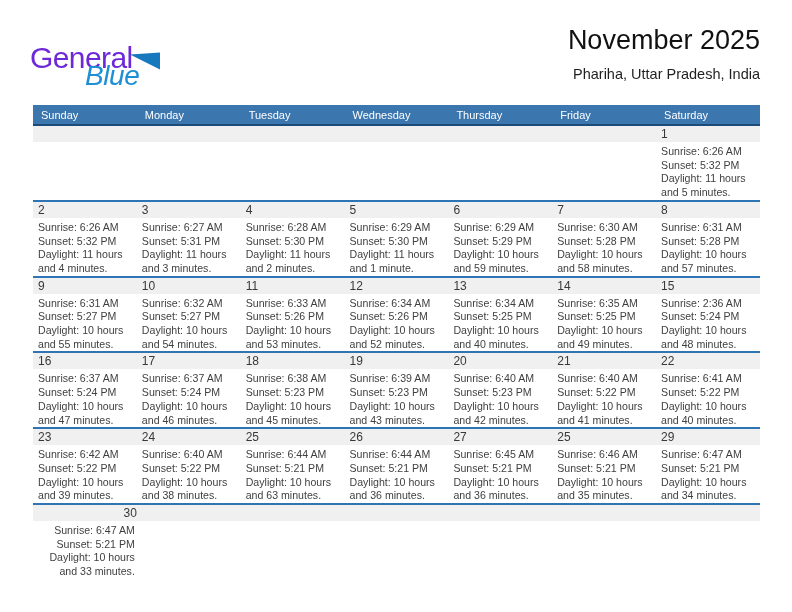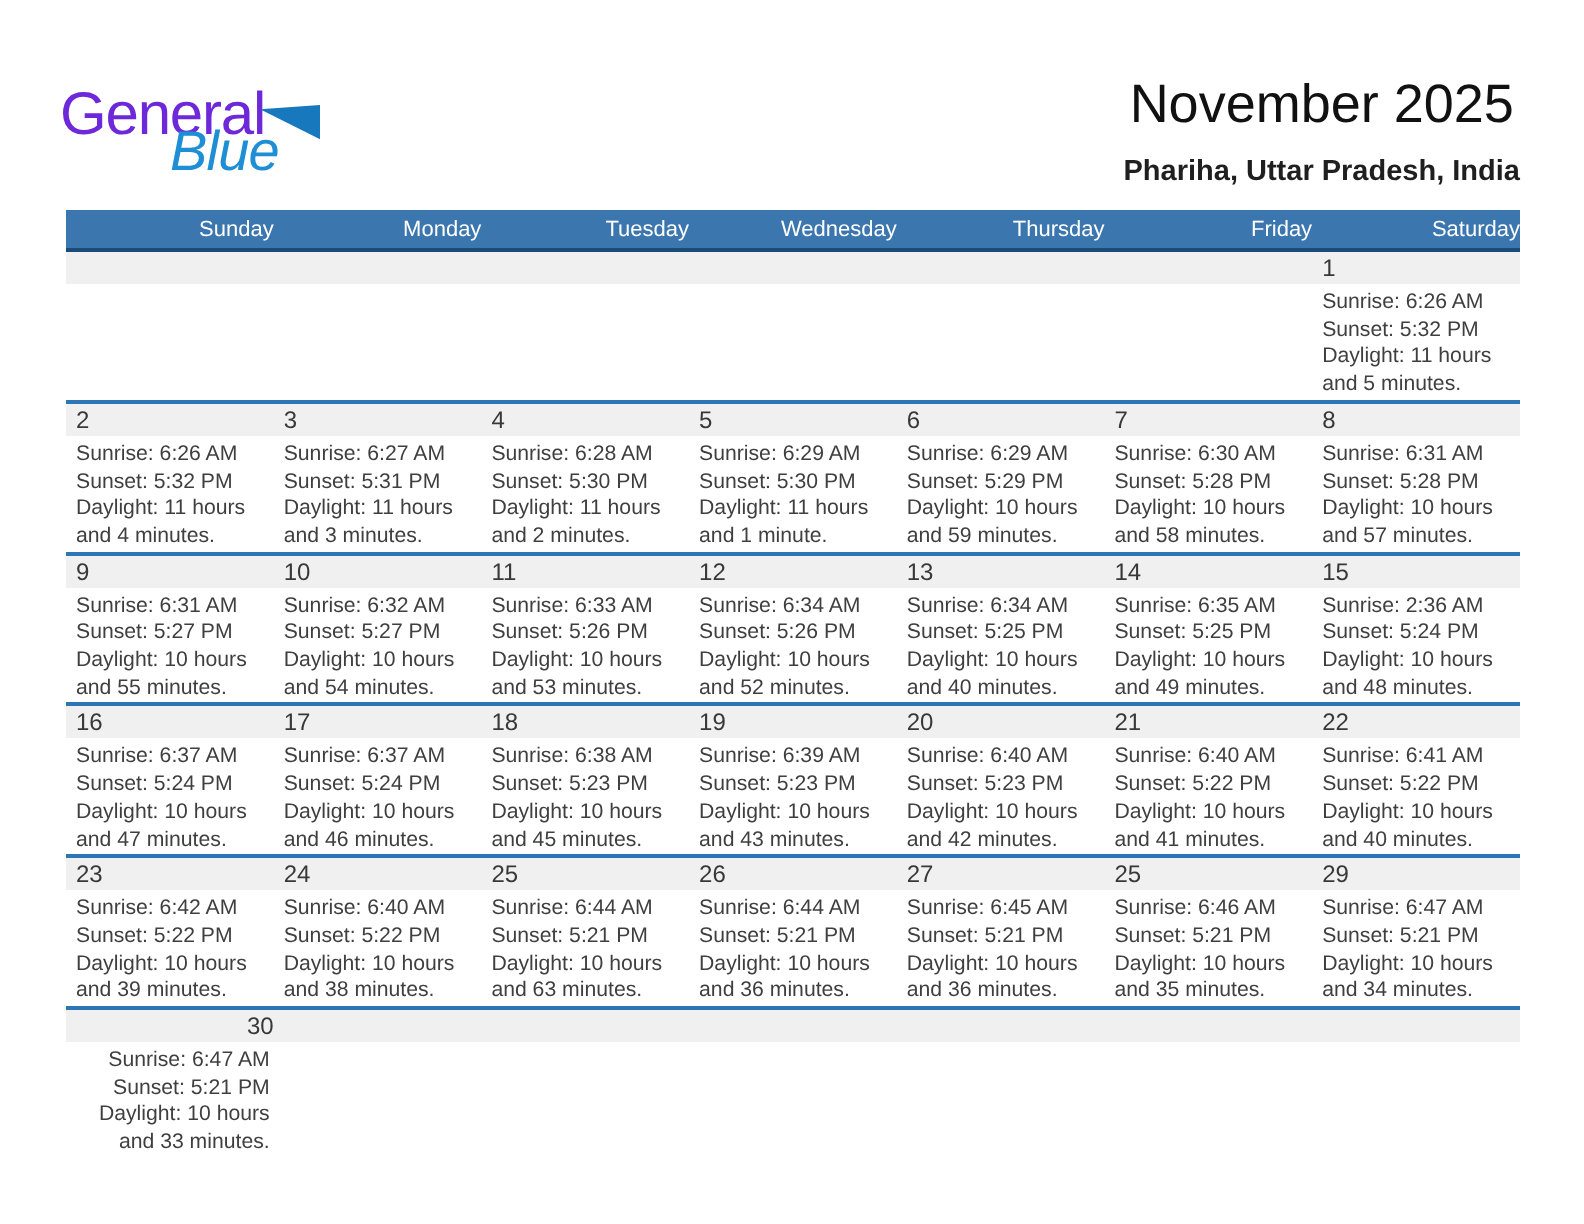--- a/index.html
+++ b/index.html
@@ -16,29 +16,29 @@
   body{width:792px;height:612px;font-family:"Liberation Sans",sans-serif;overflow:hidden;}
   .page{position:relative;width:792px;height:612px;background:#fff;}
 
   
   .logo{position:absolute;left:30px;top:46px;width:130px;}
   .logo-row1{display:flex;align-items:flex-start;}
   .logo-general{font-size:30px;font-weight:400;color:#6d28d9;letter-spacing:-0.6px;line-height:24px;}
   .logo-triangle{margin-left:-3px;margin-top:3px;}
   .logo-blue{display:block;font-size:28px;font-weight:500;color:var(--logo-blue);margin:-8px 0 0 55px;line-height:20px;letter-spacing:-0.4px;font-style:italic;}
 
-  .titles{position:absolute;right:32px;top:36px;text-align:center;}
+  .titles{position:absolute;right:32px;top:24px;text-align:right;}
   .month-title{margin:0;font-size:27px;font-weight:400;color:#111;line-height:32px;}
-  .location-subtitle{margin:10px 0 0 0;font-size:14.5px;font-weight:700;color:#1f1f1f;line-height:16px;}
+  .location-subtitle{margin:10px 0 0 0;font-size:14.5px;font-weight:400;color:#1f1f1f;line-height:16px;}
 
   
   table.cal{position:absolute;left:33px;top:105px;width:727px;border-collapse:collapse;table-layout:fixed;}
   table.cal thead th{
     background:var(--header-bar);color:#fff;font-weight:400;font-size:11px;
-    text-align:right;height:20px;padding:0 0 0 8px;vertical-align:middle;
+    text-align:left;height:20px;padding:0 0 0 8px;vertical-align:middle;
     border-bottom:2px solid var(--header-border);
   }
   table.cal tbody td{
     height:72px;vertical-align:top;padding:0;
     border-bottom:2px solid var(--week-border);background:#fff;
   }
   table.cal tbody tr:last-child td{border-bottom:none;text-align:right;}
   .daynum{height:16px;line-height:16px;background:var(--day-band);padding-left:5px;font-size:12px;color:#383838;}
   .lines{padding:3px 2px 0 5px;font-size:10.6px;line-height:13.7px;color:var(--text-main);}
 </style>

